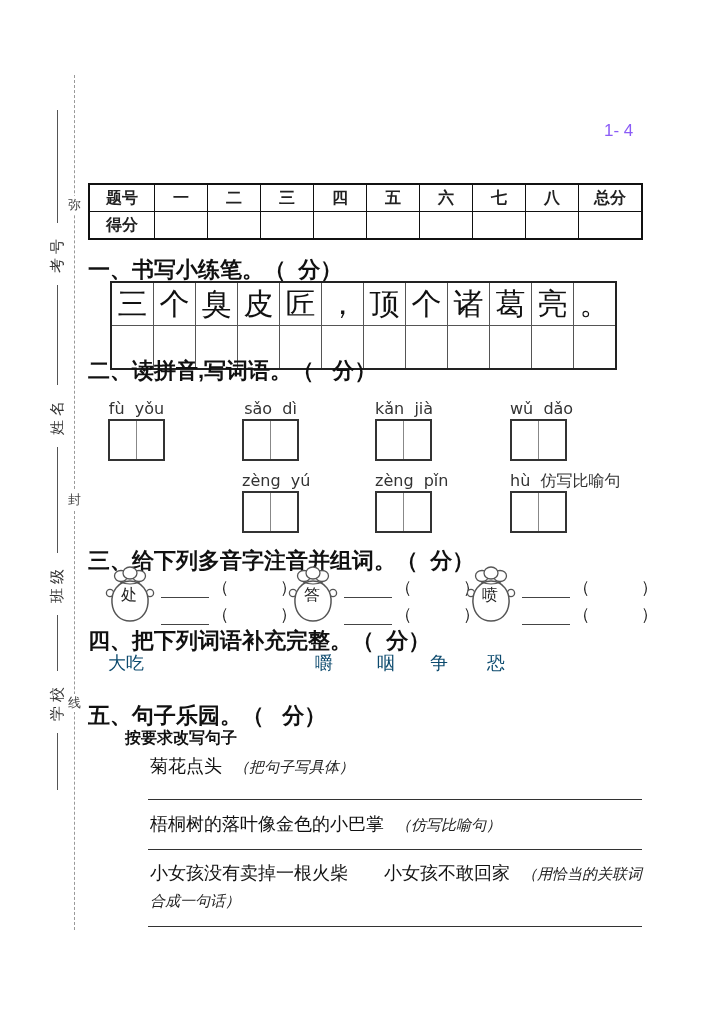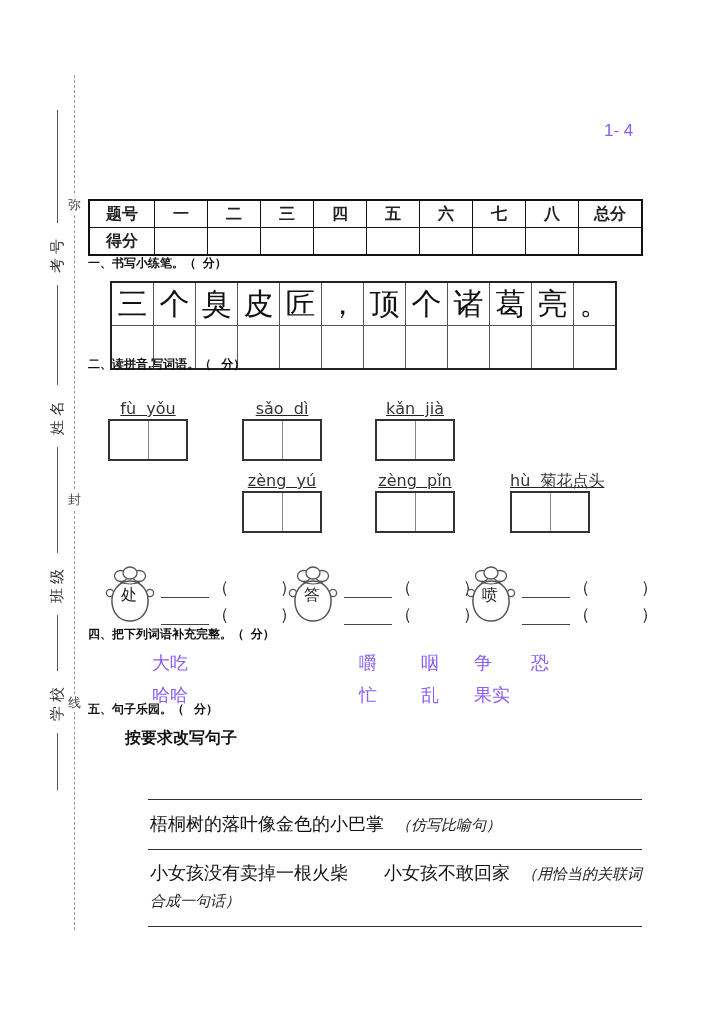--- a/index.html
+++ b/index.html
@@ -19,47 +19,47 @@
              text-align:center;background:#fff;font-size:13px;color:#444;
              font-family:"DejaVu Serif",serif;}
 
   
   .page-number{position:absolute;left:604px;top:121px;font-size:17px;
                font-family:"Liberation Sans","DejaVu Sans",sans-serif;color:#8b5cf6;}
   .time-line{position:absolute;left:88px;top:152px;width:552px;text-align:center;
              font-size:16px;letter-spacing:4px;white-space:pre;color:#222;}
 
   
-  .score-table{position:absolute;left:88px;top:199px;border-collapse:collapse;
+  .score-table{position:absolute;left:88px;top:183px;border-collapse:collapse;
                table-layout:fixed;}
   .score-table td{border:1px solid #111;height:26px;text-align:center;
                   font-family:"Liberation Sans","DejaVu Sans",sans-serif;
                   font-weight:700;font-size:16px;padding:0;}
   .score-table{border:2.5px solid #111;}
   .score-table td.c0{width:64px;}
   .score-table td.cn{width:52px;}
   .score-table td.ct{width:62px;border-radius:12px;}
 
   
-  .sec-title{position:absolute;left:88px;font-size:12px;font-weight:700;
+  .sec-title{position:absolute;left:88px;font-size:22px;font-weight:700;
              white-space:pre;color:#111;
              font-family:"Liberation Sans","DejaVu Sans",sans-serif;}
   .subhead{position:absolute;font-size:16px;font-weight:700;color:#111;
            font-family:"Liberation Sans","DejaVu Sans",sans-serif;}
 
   
   .write-grid{position:absolute;left:110px;top:281px;border:2px solid #222;background:#fff;}
   .wg-row{display:flex;height:42px;}
   .wg-row + .wg-row{border-top:1px solid #555;}
   .wg-cell{width:41px;display:flex;align-items:center;justify-content:center;
            font-size:30px;font-family:"DejaVu Serif",serif;color:#111;}
   .wg-cell + .wg-cell{border-left:1px solid #555;}
 
   
-  .py-group{position:absolute;width:80px;text-decoration:underline;}
+  .py-group{position:absolute;width:57px;}
   .py-label{height:21px;line-height:21px;text-align:center;font-size:16px;
             white-space:pre;color:#333;
             font-family:"DejaVu Sans","Liberation Sans",sans-serif;}
   .py-box{height:38px;border:2px solid #333;display:flex;background:#fff;}
   .py-cell{flex:1;}
   .py-cell:first-child{border-right:1px solid #888;}
 
   
   .mc-group{position:absolute;top:565px;height:60px;display:flex;}
   .pouch-wrap{position:relative;width:50px;height:58px;}
@@ -67,22 +67,22 @@
            font-size:16px;color:#222;font-family:"DejaVu Serif",serif;}
   .mc-rows{display:flex;flex-direction:column;justify-content:flex-end;
            margin-left:6px;padding-bottom:0;}
   .mc-row{display:flex;align-items:flex-end;height:27px;font-size:17px;color:#222;}
   .uline{display:inline-block;width:48px;height:19px;border-bottom:1.5px solid #444;}
   .pr{display:inline-block;line-height:20px;margin-left:3px;}
   .pgap{display:inline-block;width:48px;}
 
   
   .fill-row{position:absolute;left:0;width:724px;height:24px;}
-  .fill-row span{position:absolute;font-size:18px;color:#8b5cf6;
-                 font-family:"DejaVu Serif",serif;margin-left:44px;}
+  .fill-row span{position:absolute;font-size:18px;color:#0c4a6e;
+                 font-family:"DejaVu Serif",serif;}
 
   
   .sentence{position:absolute;font-size:18px;color:#111;line-height:26px;
             font-family:"DejaVu Serif",serif;}
   .hint{font-size:15px;font-style:italic;margin-left:12px;color:#222;}
   .sgap{display:inline-block;width:36px;}
   .ans-line{position:absolute;left:148px;width:494px;height:0;
             border-top:1.5px solid #333;}
 </style>
 </head>
@@ -179,43 +179,51 @@
         <div class="py-cell"></div>
       </div>
   </div>
   <div class="py-group" style="left:242px;top:398px">
     <div class="py-label">sǎo  dì</div>
     <div class="py-box">
         <div class="py-cell"></div>
         <div class="py-cell"></div>
       </div>
   </div>
+  <div class="py-group" style="left:510px;top:398px">
+    <div class="py-label">wǔ  dǎo</div>
+    <div class="py-box">
+        <div class="py-cell"></div>
+        <div class="py-cell"></div>
+      </div>
+  </div>
 
   <div class="py-group" style="left:242px;top:470px">
     <div class="py-label">zèng  yú</div>
     <div class="py-box">
         <div class="py-cell"></div>
         <div class="py-cell"></div>
       </div>
   </div>
   <div class="py-group" style="left:375px;top:470px">
     <div class="py-label">zèng  pǐn</div>
     <div class="py-box">
         <div class="py-cell"></div>
         <div class="py-cell"></div>
       </div>
   </div>
   <div class="py-group" style="left:510px;top:470px">
-    <div class="py-label">hù  菊花点头</div>
-    <div class="py-box">
-        <div class="py-cell"></div>
-        <div class="py-cell"></div>
-      </div>
-  </div>
-
+    <div class="py-label">hù  仿写比喻句</div>
+    <div class="py-box">
+        <div class="py-cell"></div>
+        <div class="py-cell"></div>
+      </div>
+  </div>
+
+  <div class="sec-title" style="top:546px">三、给下列多音字注音并组词。（  分）</div>
 
   <div class="mc-group" style="left:105px">
     <div class="pouch-wrap">
       <svg width="50" height="58" viewBox="0 0 50 58">
         <ellipse cx="16" cy="11" rx="6.5" ry="5.5" fill="#fff" stroke="#555" stroke-width="1.3"></ellipse>
         <ellipse cx="34" cy="11" rx="6.5" ry="5.5" fill="#fff" stroke="#555" stroke-width="1.3"></ellipse>
         <ellipse cx="25" cy="8" rx="7" ry="6" fill="#fff" stroke="#555" stroke-width="1.3"></ellipse>
         <circle cx="5" cy="28" r="3.6" fill="#fff" stroke="#555" stroke-width="1.3"></circle>
         <circle cx="45" cy="28" r="3.6" fill="#fff" stroke="#555" stroke-width="1.3"></circle>
         <path d="M25,16 C13,16 6,27 7,38 C8,50 16,56 25,56 C34,56 42,50 43,38 C44,27 37,16 25,16 Z" fill="#fff" stroke="#555" stroke-width="1.5"></path>
@@ -298,30 +306,27 @@
   </div>
 
   <div class="sec-title" style="top:626px">四、把下列词语补充完整。（  分）</div>
   <div class="fill-row" style="top:651px">
     <span style="left:108px">大吃</span>
     <span style="left:315px">嚼</span>
     <span style="left:377px">咽</span>
     <span style="left:430px">争</span>
     <span style="left:487px">恐</span>
   </div>
-  <div class="fill-row" style="top:683px">
-    <span style="left:108px">哈哈</span>
-    <span style="left:315px">忙</span>
-    <span style="left:377px">乱</span>
-    <span style="left:430px">果实</span>
-  </div>
 
   <div class="sec-title" style="top:701px">五、句子乐园。（   分）</div>
   <div class="subhead" style="left:125px;top:728px">按要求改写句子</div>
 
+  <div class="sentence" style="left:150px;top:753px">
+    <span>菊花点头</span><span class="hint">（把句子写具体）</span>
+  </div>
   <div class="ans-line" style="top:799px"></div>
 
   <div class="sentence" style="left:150px;top:811px">
     <span>梧桐树的落叶像金色的小巴掌</span><span class="hint">（仿写比喻句）</span>
   </div>
   <div class="ans-line" style="top:849px"></div>
 
   <div class="sentence" style="left:150px;top:860px;width:494px">
     <span>小女孩没有卖掉一根火柴</span><span class="sgap"></span><span>小女孩不敢回家</span><span class="hint">（用恰当的关联词合成一句话）</span>
   </div>

